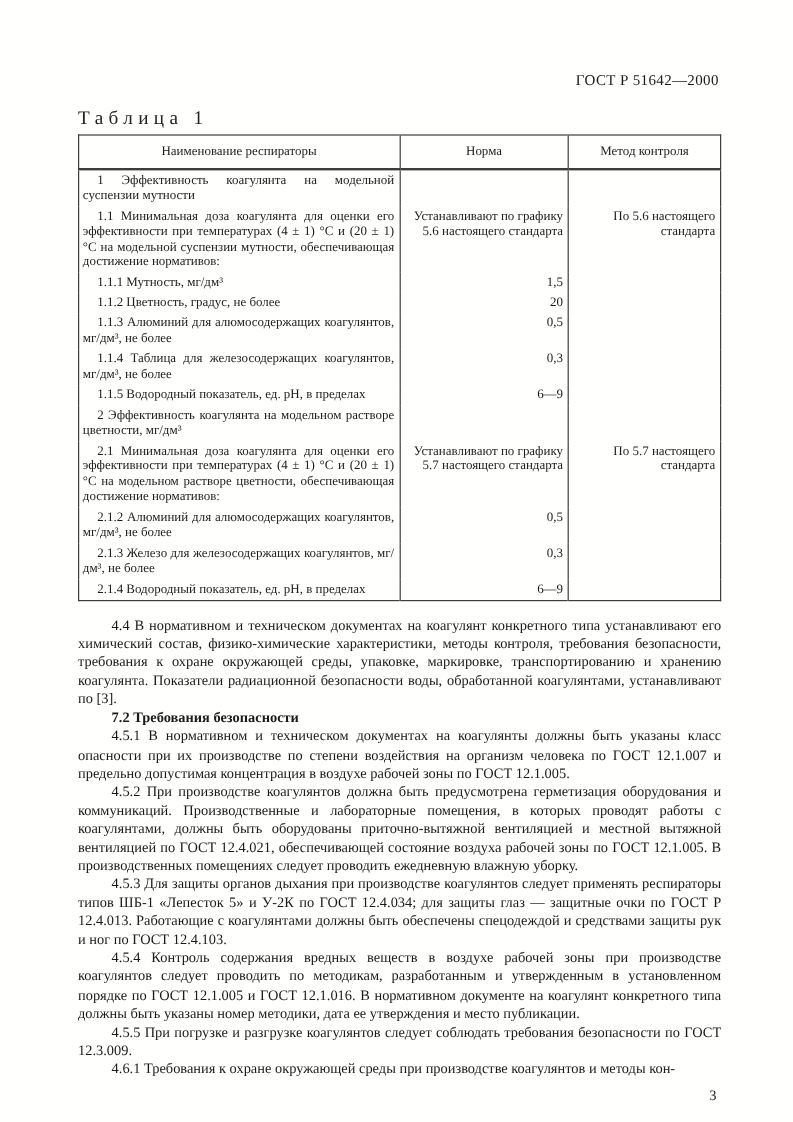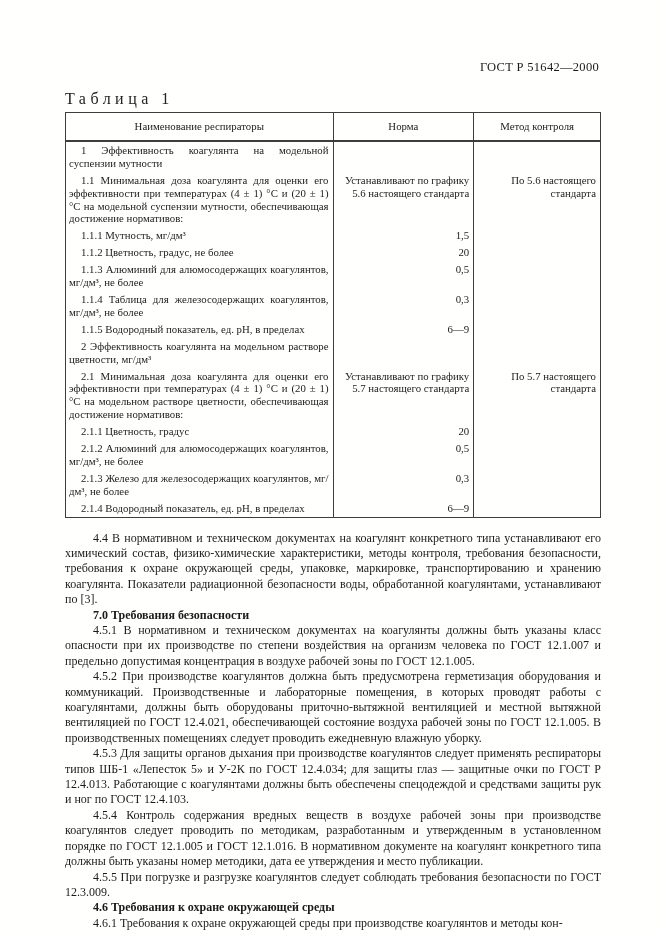--- a/index.html
+++ b/index.html
@@ -157,49 +157,43 @@
           <td class="cell-name">2 Эффективность коагулянта на модельном растворе цветности, мг/дм³</td>
           <td class="cell-norm"></td>
           <td class="cell-method"></td>
         </tr>
         <tr>
           <td class="cell-name">2.1 Минимальная доза коагулянта для оценки его эффективности при температурах (4 ± 1) °С и (20 ± 1) °С на модельном растворе цветности, обеспечивающая достижение нормативов:</td>
           <td class="cell-norm">Устанавливают по графику 5.7 настоящего стандарта</td>
           <td class="cell-method">По 5.7 настоящего стандарта</td>
         </tr>
         <tr>
-          <td class="cell-name">2.1.1 Цветность, градус</td>
-          <td class="cell-norm">20</td>
-          <td class="cell-method"></td>
-        </tr>
-        <tr>
           <td class="cell-name">2.1.2 Алюминий для алюмосодержащих коагулянтов, мг/дм³, не более</td>
           <td class="cell-norm">0,5</td>
           <td class="cell-method"></td>
         </tr>
         <tr>
           <td class="cell-name">2.1.3 Железо для железосодержащих коагулянтов, мг/дм³, не более</td>
           <td class="cell-norm">0,3</td>
           <td class="cell-method"></td>
         </tr>
         <tr>
           <td class="cell-name">2.1.4 Водородный показатель, ед. pH, в пределах</td>
           <td class="cell-norm">6—9</td>
           <td class="cell-method"></td>
         </tr>
       </tbody>
   </table>
 
   <div class="body-text">
       <p class="para">4.4 В нормативном и техническом документах на коагулянт конкретного типа устанавливают его химический состав, физико-химические характеристики, методы контроля, требования безопасности, требования к охране окружающей среды, упаковке, маркировке, транспортированию и хранению коагулянта. Показатели радиационной безопасности воды, обработанной коагулянтами, устанавливают по [3].</p>
-      <p class="para heading">7.0 Требования безопасности</p>
+      <p class="para heading">7.2 Требования безопасности</p>
       <p class="para">4.5.1 В нормативном и техническом документах на коагулянты должны быть указаны класс опасности при их производстве по степени воздействия на организм человека по ГОСТ 12.1.007 и предельно допустимая концентрация в воздухе рабочей зоны по ГОСТ 12.1.005.</p>
       <p class="para">4.5.2 При производстве коагулянтов должна быть предусмотрена герметизация оборудования и коммуникаций. Производственные и лабораторные помещения, в которых проводят работы с коагулянтами, должны быть оборудованы приточно-вытяжной вентиляцией и местной вытяжной вентиляцией по ГОСТ 12.4.021, обеспечивающей состояние воздуха рабочей зоны по ГОСТ 12.1.005. В производственных помещениях следует проводить ежедневную влажную уборку.</p>
       <p class="para">4.5.3 Для защиты органов дыхания при производстве коагулянтов следует применять респираторы типов ШБ-1 «Лепесток 5» и У-2К по ГОСТ 12.4.034; для защиты глаз — защитные очки по ГОСТ Р 12.4.013. Работающие с коагулянтами должны быть обеспечены спецодеждой и средствами защиты рук и ног по ГОСТ 12.4.103.</p>
       <p class="para">4.5.4 Контроль содержания вредных веществ в воздухе рабочей зоны при производстве коагулянтов следует проводить по методикам, разработанным и утвержденным в установленном порядке по ГОСТ 12.1.005 и ГОСТ 12.1.016. В нормативном документе на коагулянт конкретного типа должны быть указаны номер методики, дата ее утверждения и место публикации.</p>
       <p class="para">4.5.5 При погрузке и разгрузке коагулянтов следует соблюдать требования безопасности по ГОСТ 12.3.009.</p>
-      <p class="para heading">4.6 Требования к охране окружающей среды</p>
       <p class="para">4.6.1 Требования к охране окружающей среды при производстве коагулянтов и методы кон-</p>
     </div>
 
   <div class="page-number">3</div>
 
 </div>
 
 </body></html>

